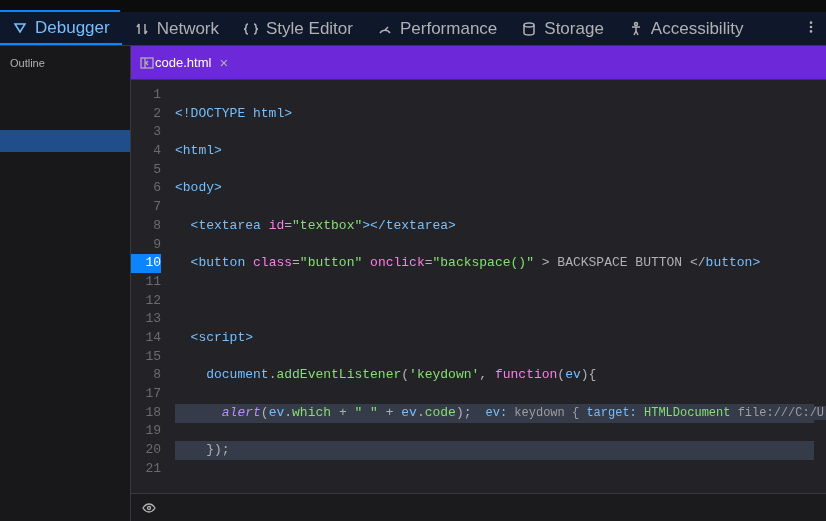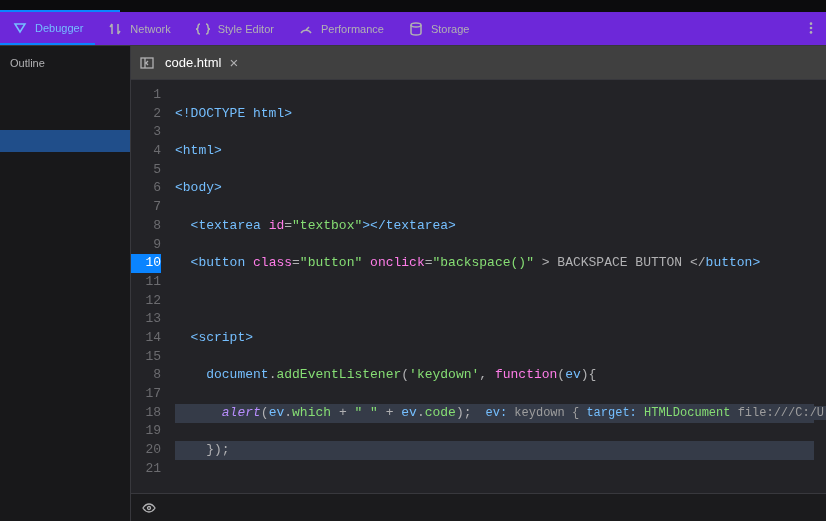--- a/index.html
+++ b/index.html
@@ -20,23 +20,23 @@
   top: 10px;
   left: 0;
   width: 120px;
   height: 2px;
   background: #0a84ff;
 }
 .toolbar {
   display: flex;
   align-items: center;
   height: 34px;
-  background: #6d28d9;
+  background: #0f172a;
   border-bottom: 1px solid #38383d;
-  font-size: 11px;
+  font-size: 17px;
 }
 .tab {
   display: flex;
   align-items: center;
   gap: 7px;
   padding: 0 12px;
   height: 100%;
   cursor: pointer;
   color: #b1b1b3;
   white-space: nowrap;
@@ -74,23 +74,22 @@
   flex: 1;
   display: flex;
   flex-direction: column;
   background: #232327;
   min-width: 0;
 }
 .file-tabbar {
   height: 34px;
   display: flex;
   align-items: center;
-  background: #404040;
+  background: #6d28d9;
   border-bottom: 1px solid #38383d;
-  gap: 10px;
   padding: 0 8px;
   font-size: 13px;
 }
 .file-tab {
   display: flex;
   align-items: center;
   gap: 8px;
   color: #fff;
 }
 .close-x { color:#b1b1b3; cursor:pointer; font-size:15px; }
@@ -178,20 +177,27 @@
         <path d="M3 12a6 6 0 0 1 10 0M8 9l3-3"></path>
       </svg>
     <span>Performance</span>
   </div>
   <div class="tab">
     <svg viewBox="0 0 16 16" fill="none" stroke="#b1b1b3" stroke-width="1.5">
         <ellipse cx="8" cy="4" rx="5" ry="2"></ellipse>
         <path d="M3 4v8c0 1.1 2.2 2 5 2s5-.9 5-2V4"></path>
       </svg>
     <span>Storage</span>
+  </div>
+  <div class="tab">
+    <svg viewBox="0 0 16 16" fill="none" stroke="#b1b1b3" stroke-width="1.5">
+        <circle cx="8" cy="3" r="1.5"></circle>
+        <path d="M4 6h8M8 6v4M6 14l2-4 2 4"></path>
+      </svg>
+    <span>Accessibility</span>
   </div>
   <div class="extra">
     <svg width="14" height="14" viewBox="0 0 16 16" fill="#b1b1b3">
         <circle cx="8" cy="3" r="1.5"></circle>
         <circle cx="8" cy="8" r="1.5"></circle>
         <circle cx="8" cy="13" r="1.5"></circle>
       </svg>
   </div>
 </div>
 

